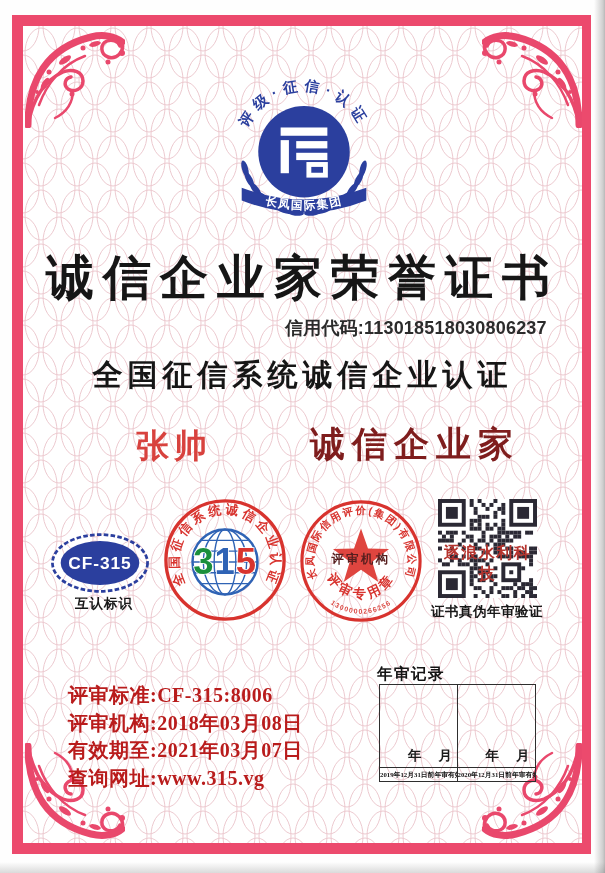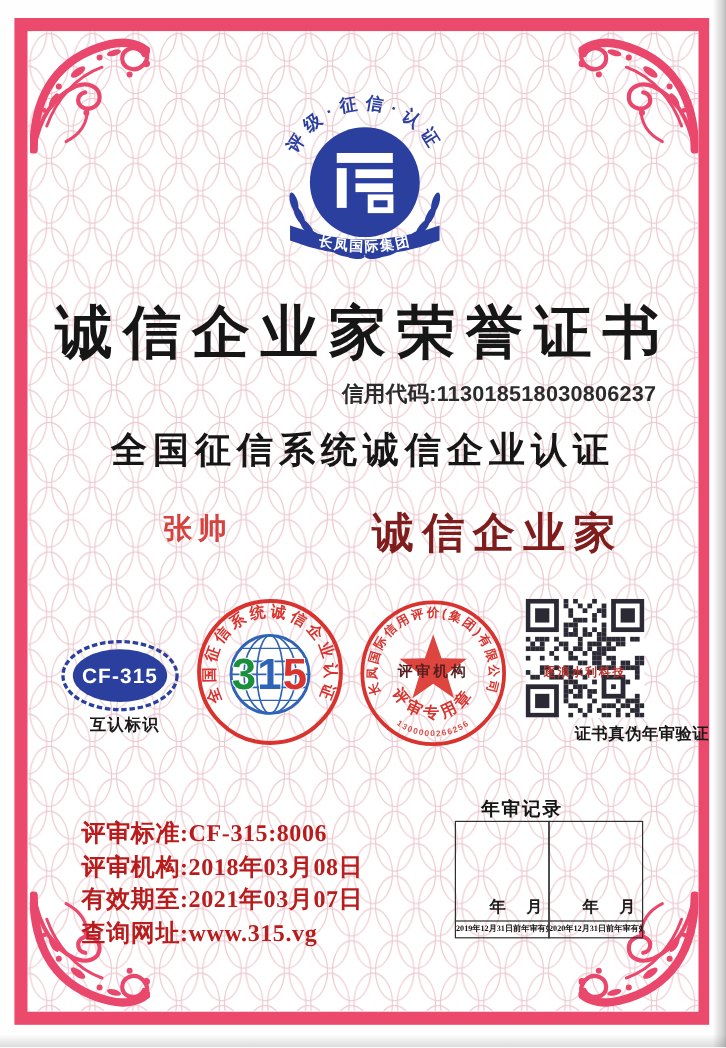--- a/index.html
+++ b/index.html
@@ -14,32 +14,32 @@
   .corner{width:100px;height:100px;pointer-events:none;}
   .corner.tr{transform:scaleX(-1);}
   .corner.bl{transform:scaleY(-1);}
   .corner.br{transform:scale(-1,-1);}
   
   .title{left:0;right:0;top:252px;text-align:center;font-size:48px;font-weight:800;
          letter-spacing:9px;color:#161616;line-height:1.1;}
   .credit{left:285px;top:316px;font-size:18px;font-weight:700;color:#2b2b2b;letter-spacing:0.2px;}
   .company{left:0;right:0;top:355px;text-align:center;font-size:30px;font-weight:800;
            letter-spacing:5px;color:#161616;}
-  .person{left:136px;top:424px;font-size:24px;font-weight:800;color:#d8423e;letter-spacing:5px;}
+  .person{left:136px;top:424px;font-size:33px;font-weight:800;color:#d8423e;letter-spacing:5px;}
   .honor{left:310px;top:421px;font-size:35px;font-weight:800;color:#7f1d1d;letter-spacing:7px;text-align:center;}
   .cf-caption{left:75px;top:595px;font-size:13.5px;font-weight:800;color:#181818;letter-spacing:1px;}
-  .qr-caption{left:431px;top:603px;font-size:13.5px;font-weight:800;color:#181818;letter-spacing:0.5px;margin-left:48px;}
+  .qr-caption{left:431px;top:603px;font-size:13.5px;font-weight:800;color:#181818;letter-spacing:0.5px;}
   .qr-wrap{left:438px;top:499px;width:99px;height:99px;background:#fff;}
-  .qr-overlay{position:absolute;left:0;right:0;top:54px;text-align:center;font-size:10px;
+  .qr-overlay{position:absolute;left:0;right:0;top:44px;text-align:center;font-size:16px;
               font-weight:800;color:#b5342e;letter-spacing:1.5px;
               font-family:"Liberation Serif","DejaVu Serif",serif;}
   .details{left:68px;top:682px;font-family:"Liberation Serif","DejaVu Serif",serif;
            font-size:20px;font-weight:700;color:#b91c1c;line-height:27.5px;letter-spacing:0.5px;}
   .annual-title{left:377px;top:664px;font-family:"Liberation Serif","DejaVu Serif",serif;
-                font-size:15.5px;font-weight:700;color:#141414;letter-spacing:1.5px;margin-left:24px;}
+                font-size:15.5px;font-weight:700;color:#141414;letter-spacing:1.5px;}
   .annual-table{left:379px;top:684px;width:158px;display:flex;}
   .annual-col{width:79px;box-sizing:border-box;border:1.5px solid #2e2e2e;}
   .annual-col + .annual-col{margin-left:-1.5px;}
   .annual-box{position:relative;height:82px;}
   .ym-row{position:absolute;right:5px;bottom:2px;display:flex;gap:17px;
           font-family:"Liberation Serif","DejaVu Serif",serif;font-size:13.5px;font-weight:700;color:#1a1a1a;}
   .annual-note{height:13px;border-top:1.5px solid #2e2e2e;font-family:"Liberation Serif","DejaVu Serif",serif;
                font-size:6.8px;font-weight:700;color:#141414;text-align:center;line-height:13px;
                white-space:nowrap;overflow:hidden;}
   

